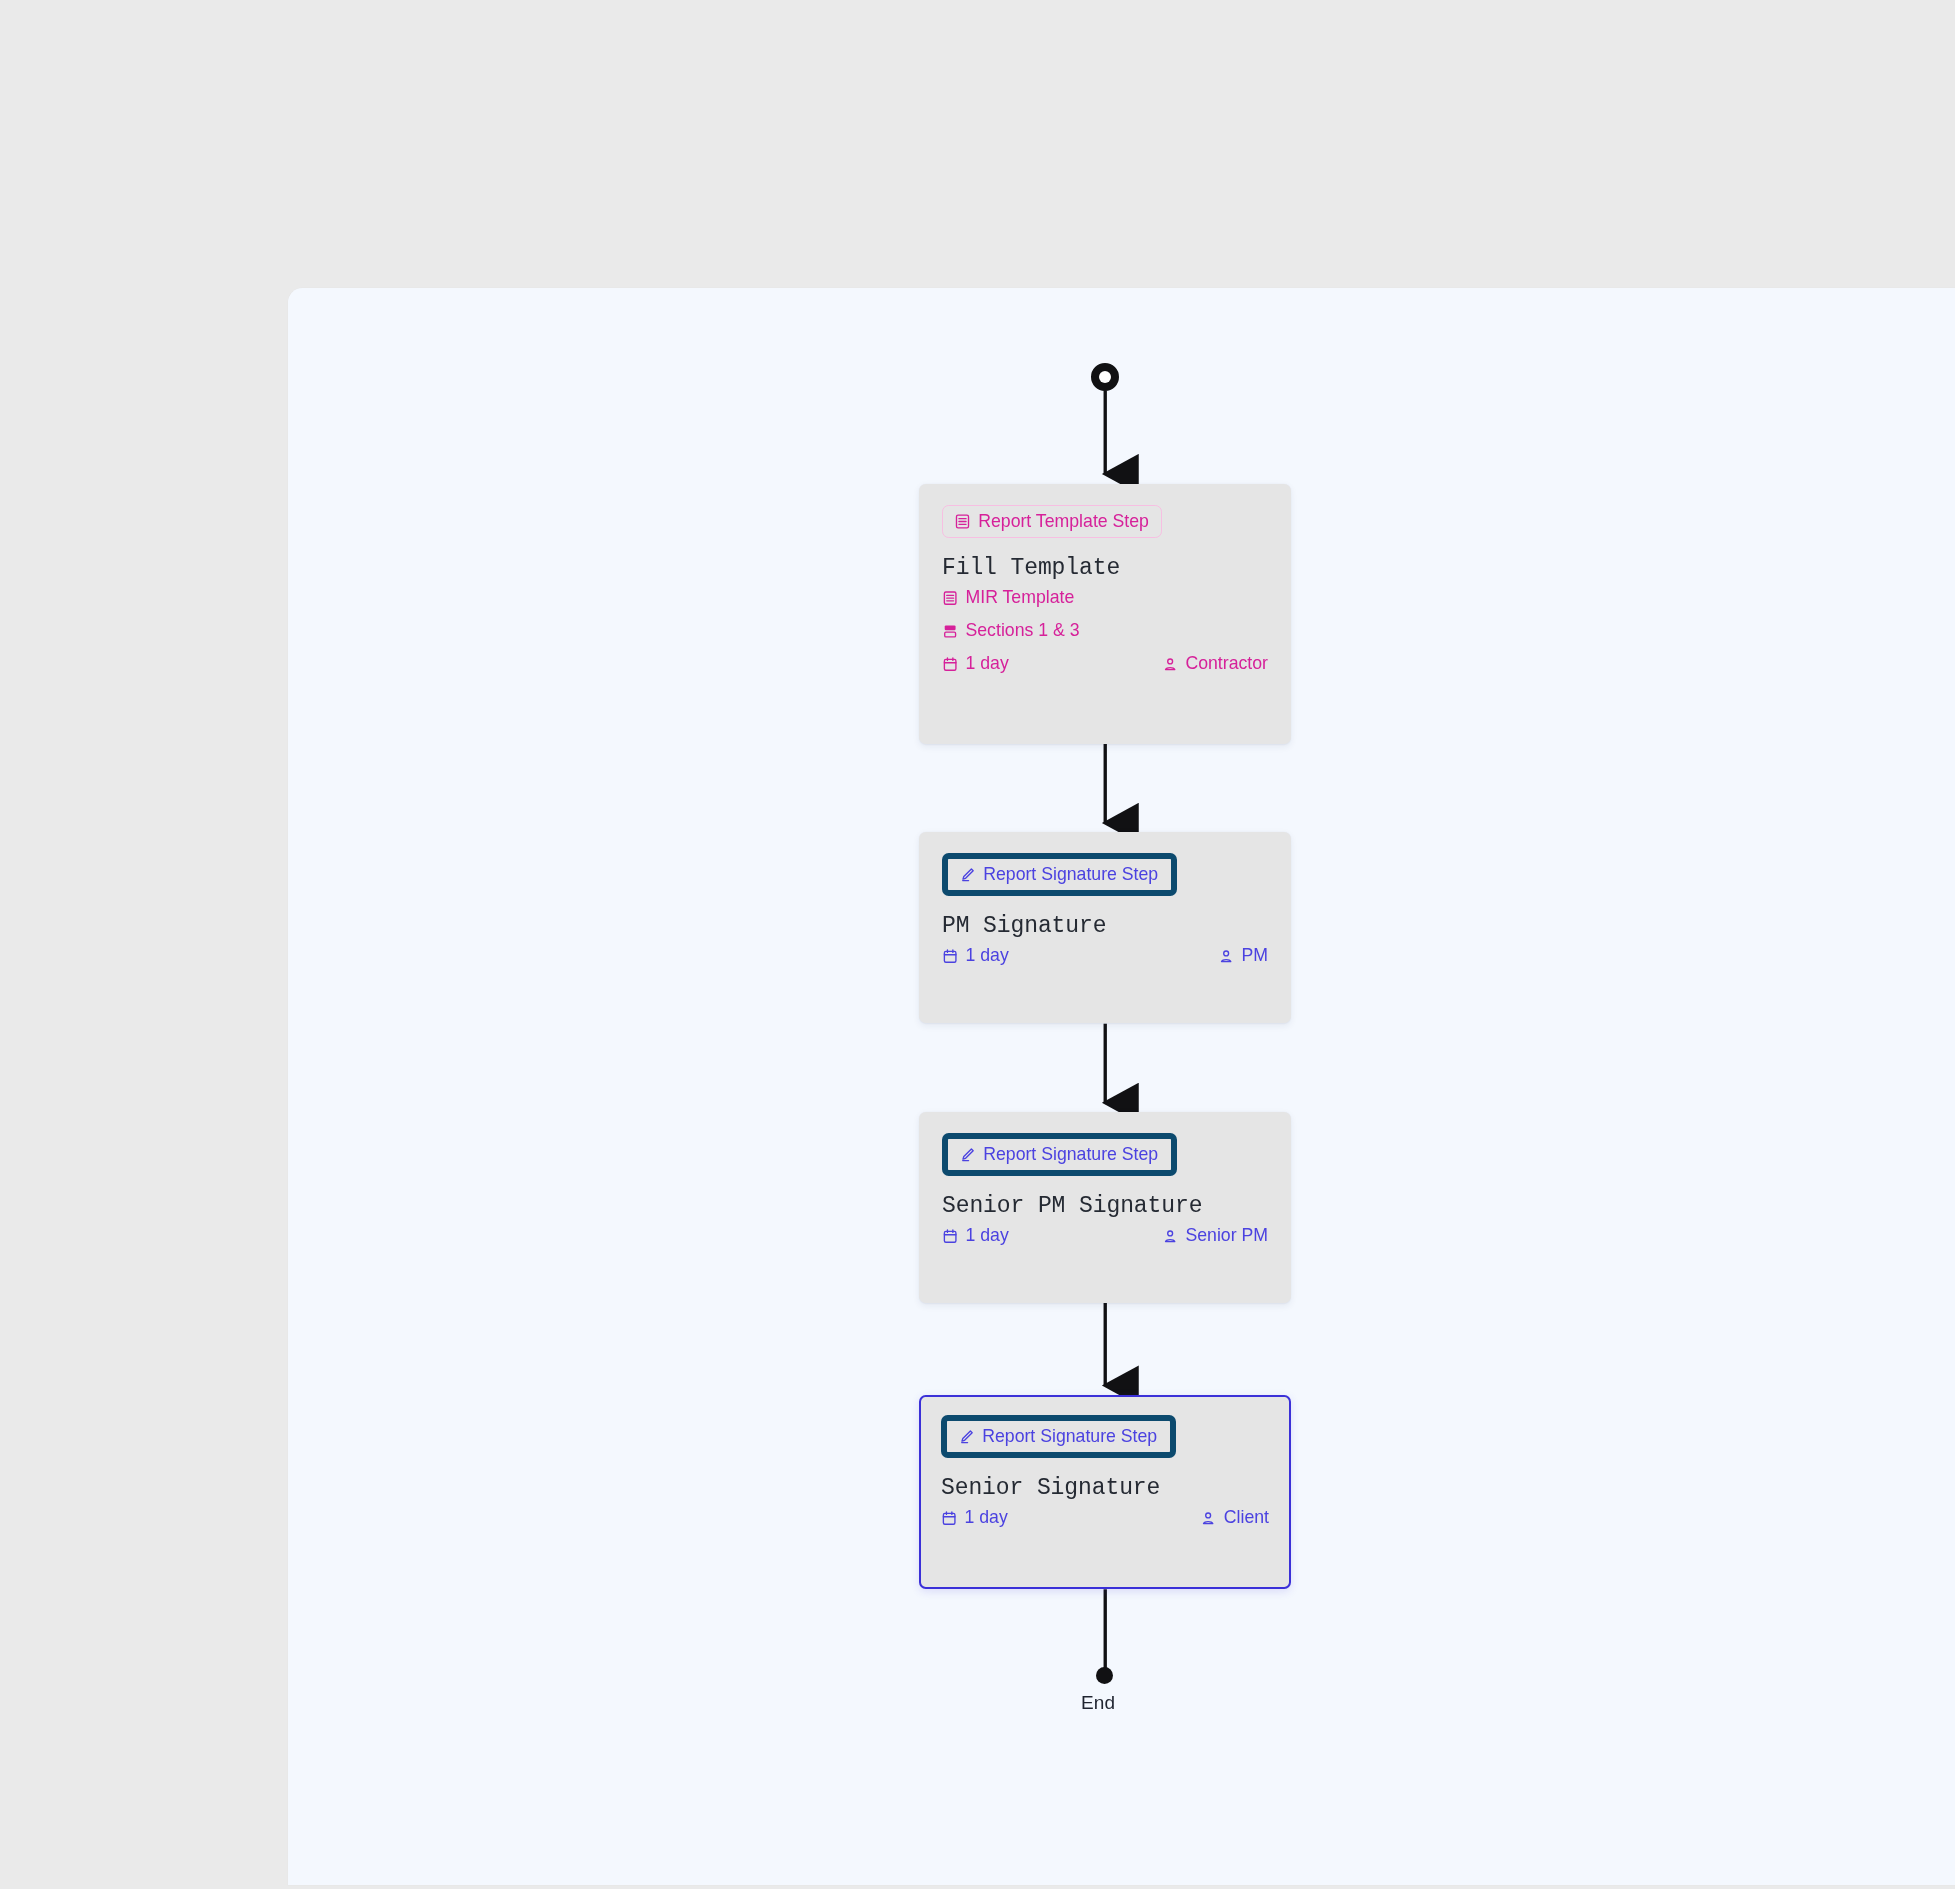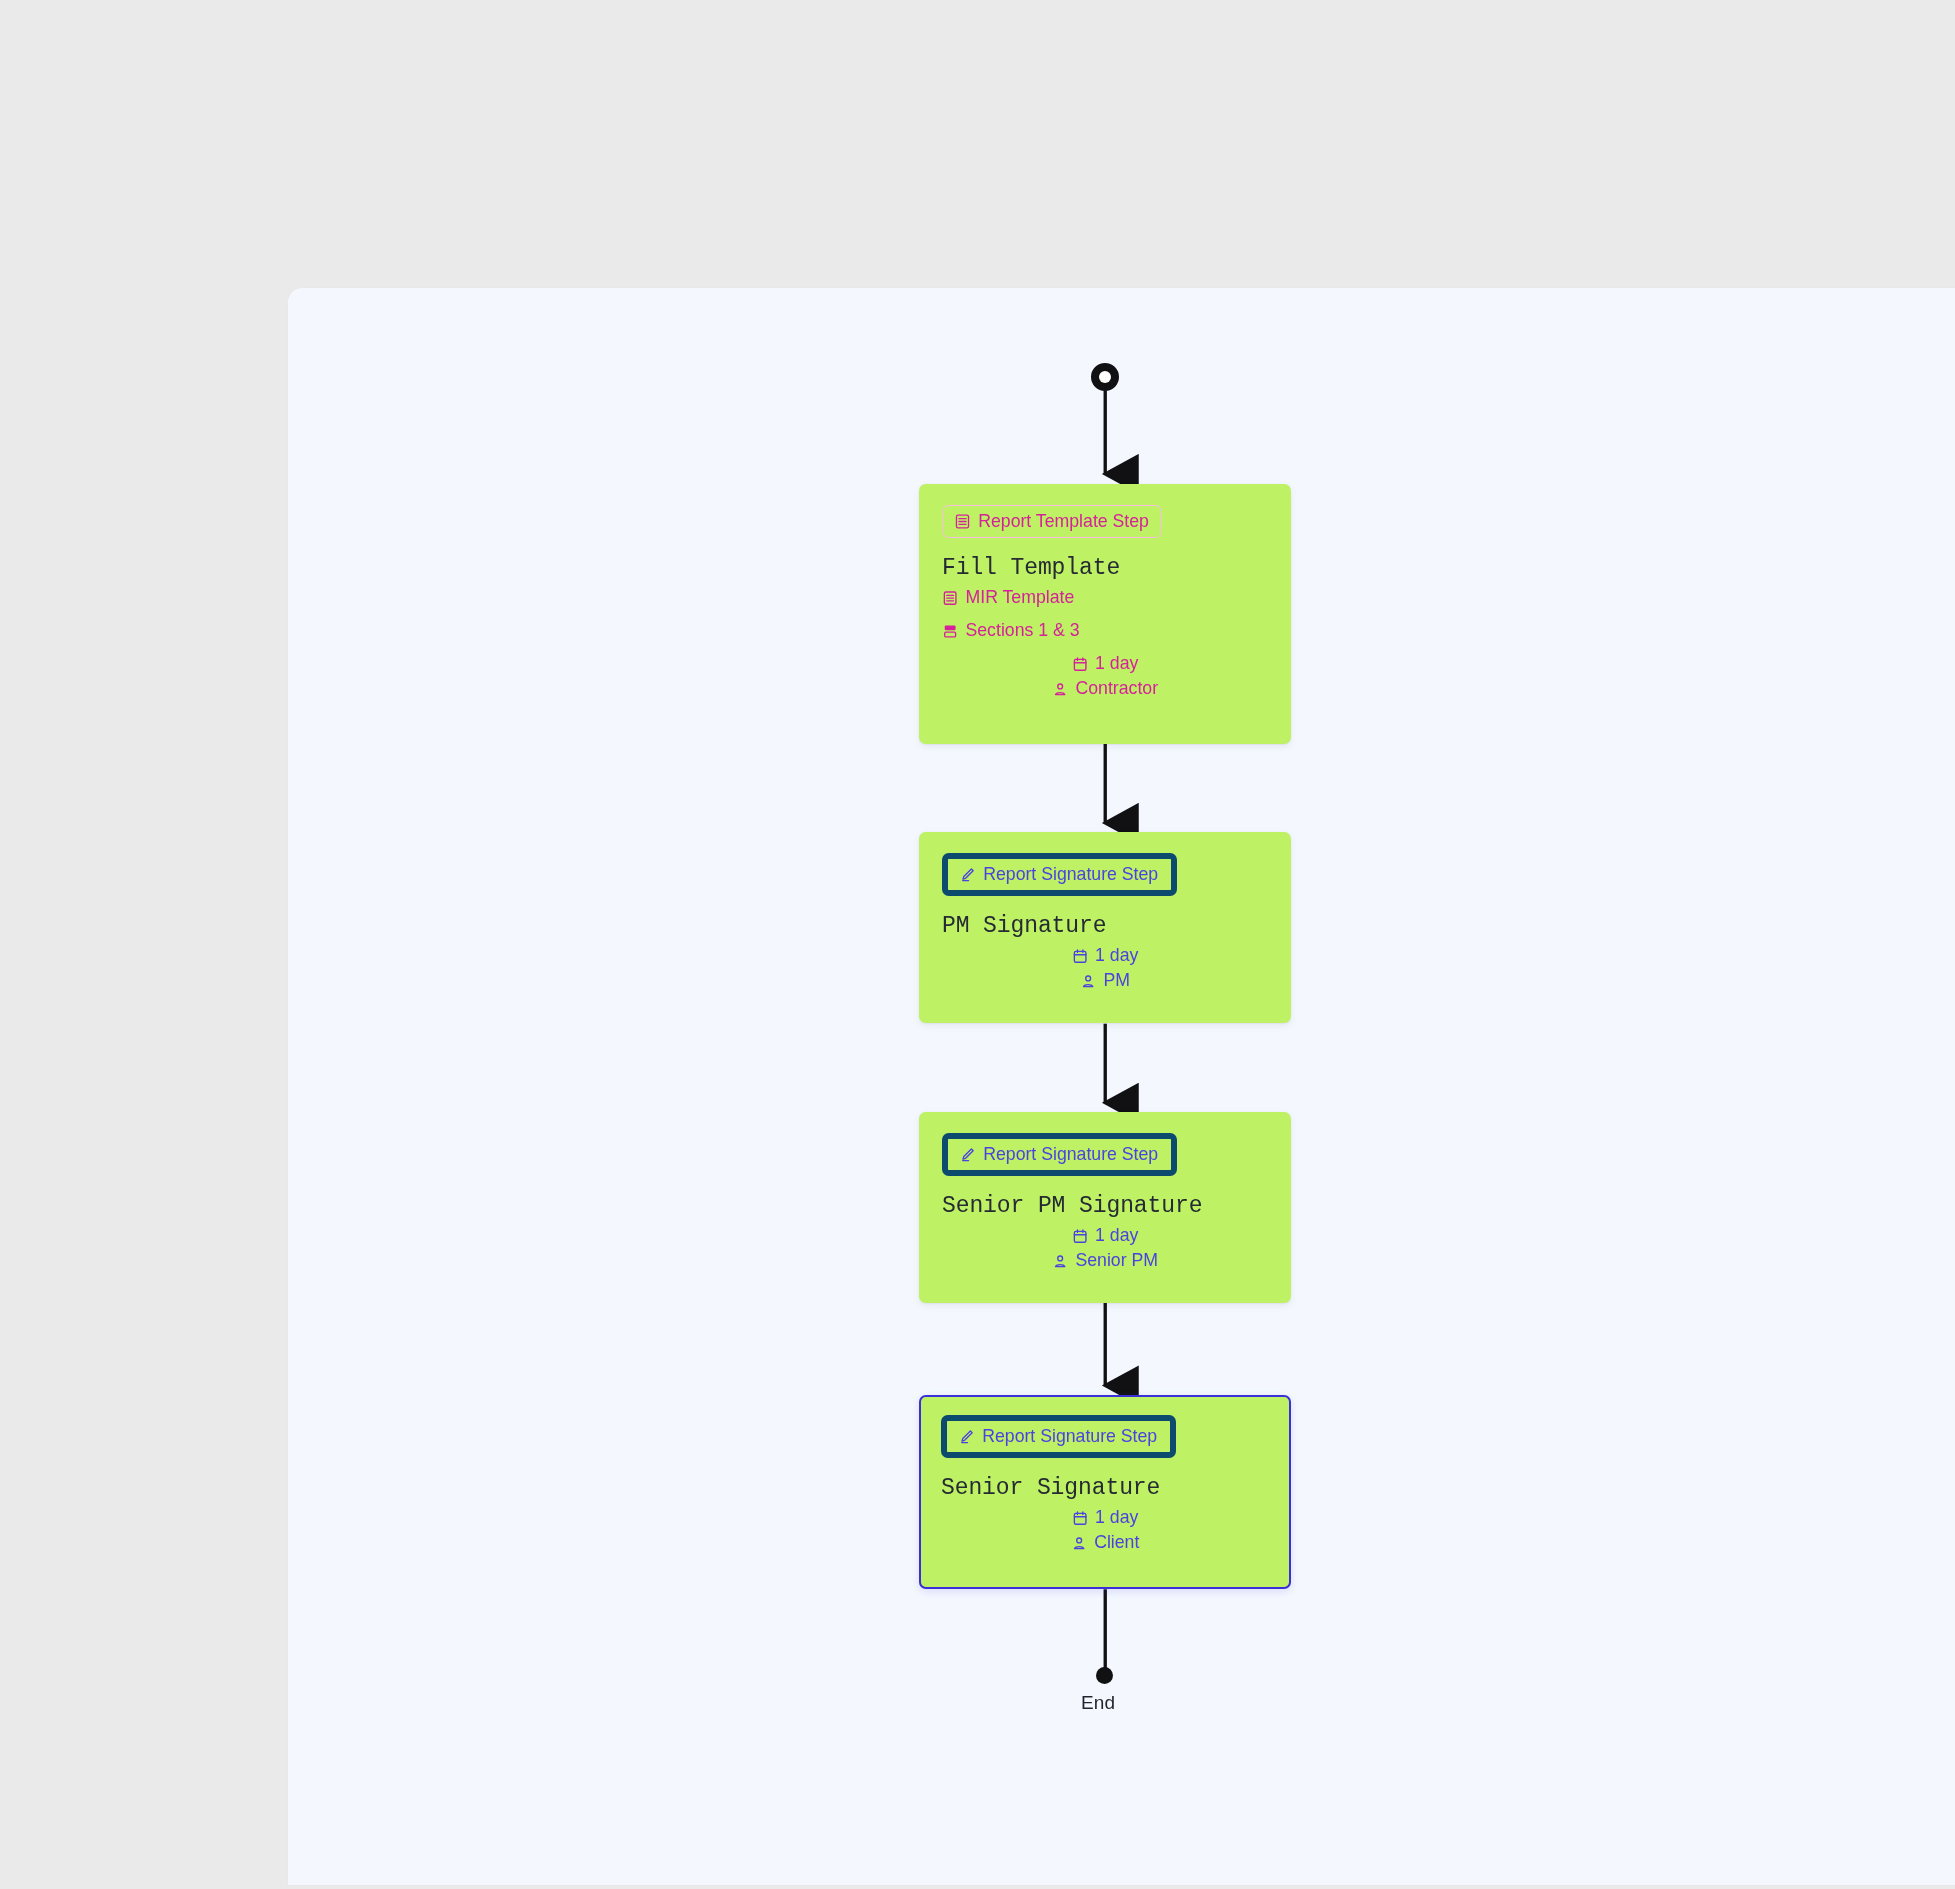--- a/index.html
+++ b/index.html
@@ -53,21 +53,21 @@
     color:#1f2430;
     letter-spacing:0.1px;
     white-space:nowrap;
   }
 
   
   .card{
     position:absolute;
     left:631px;            
     width:372px;
-    background:#bef264;
+    background:#e5e5e5;
     border-radius:6.7px;
     box-sizing:border-box;
     box-shadow:0 2.4px 7.7px rgba(23,38,80,0.07),
                0 0.5px 1.4px rgba(23,38,80,0.05);
     padding:21px 23px 0 23px;
   }
   .card.selected{
     border:2.9px solid #3b30d8;
     padding:18px 20px 0 20px;
     box-shadow:0 2.4px 8.6px rgba(59,48,216,0.13);
@@ -99,21 +99,21 @@
   .meta-list{ margin-top:8px; }
   .meta-row{
     display:flex;
     align-items:center;
     gap:7.2px;
     font-size:17.7px;
     line-height:1;
     margin-bottom:15.3px;
     white-space:nowrap;
   }
-  .meta-row.split{ justify-content:flex-start;flex-direction:column; }
+  .meta-row.split{ justify-content:space-between; }
   .meta-row.split .seg{ display:flex;align-items:center;gap:7.2px; }
   .pink-t{ color:#d6219a; }
   .blue-t{ color:#4b42e0; }
 
   .ico{ display:inline-flex;align-items:center;justify-content:center;flex:none; }
   .ico svg{ display:block; }
 </style>
 </head>
 <body>
 

